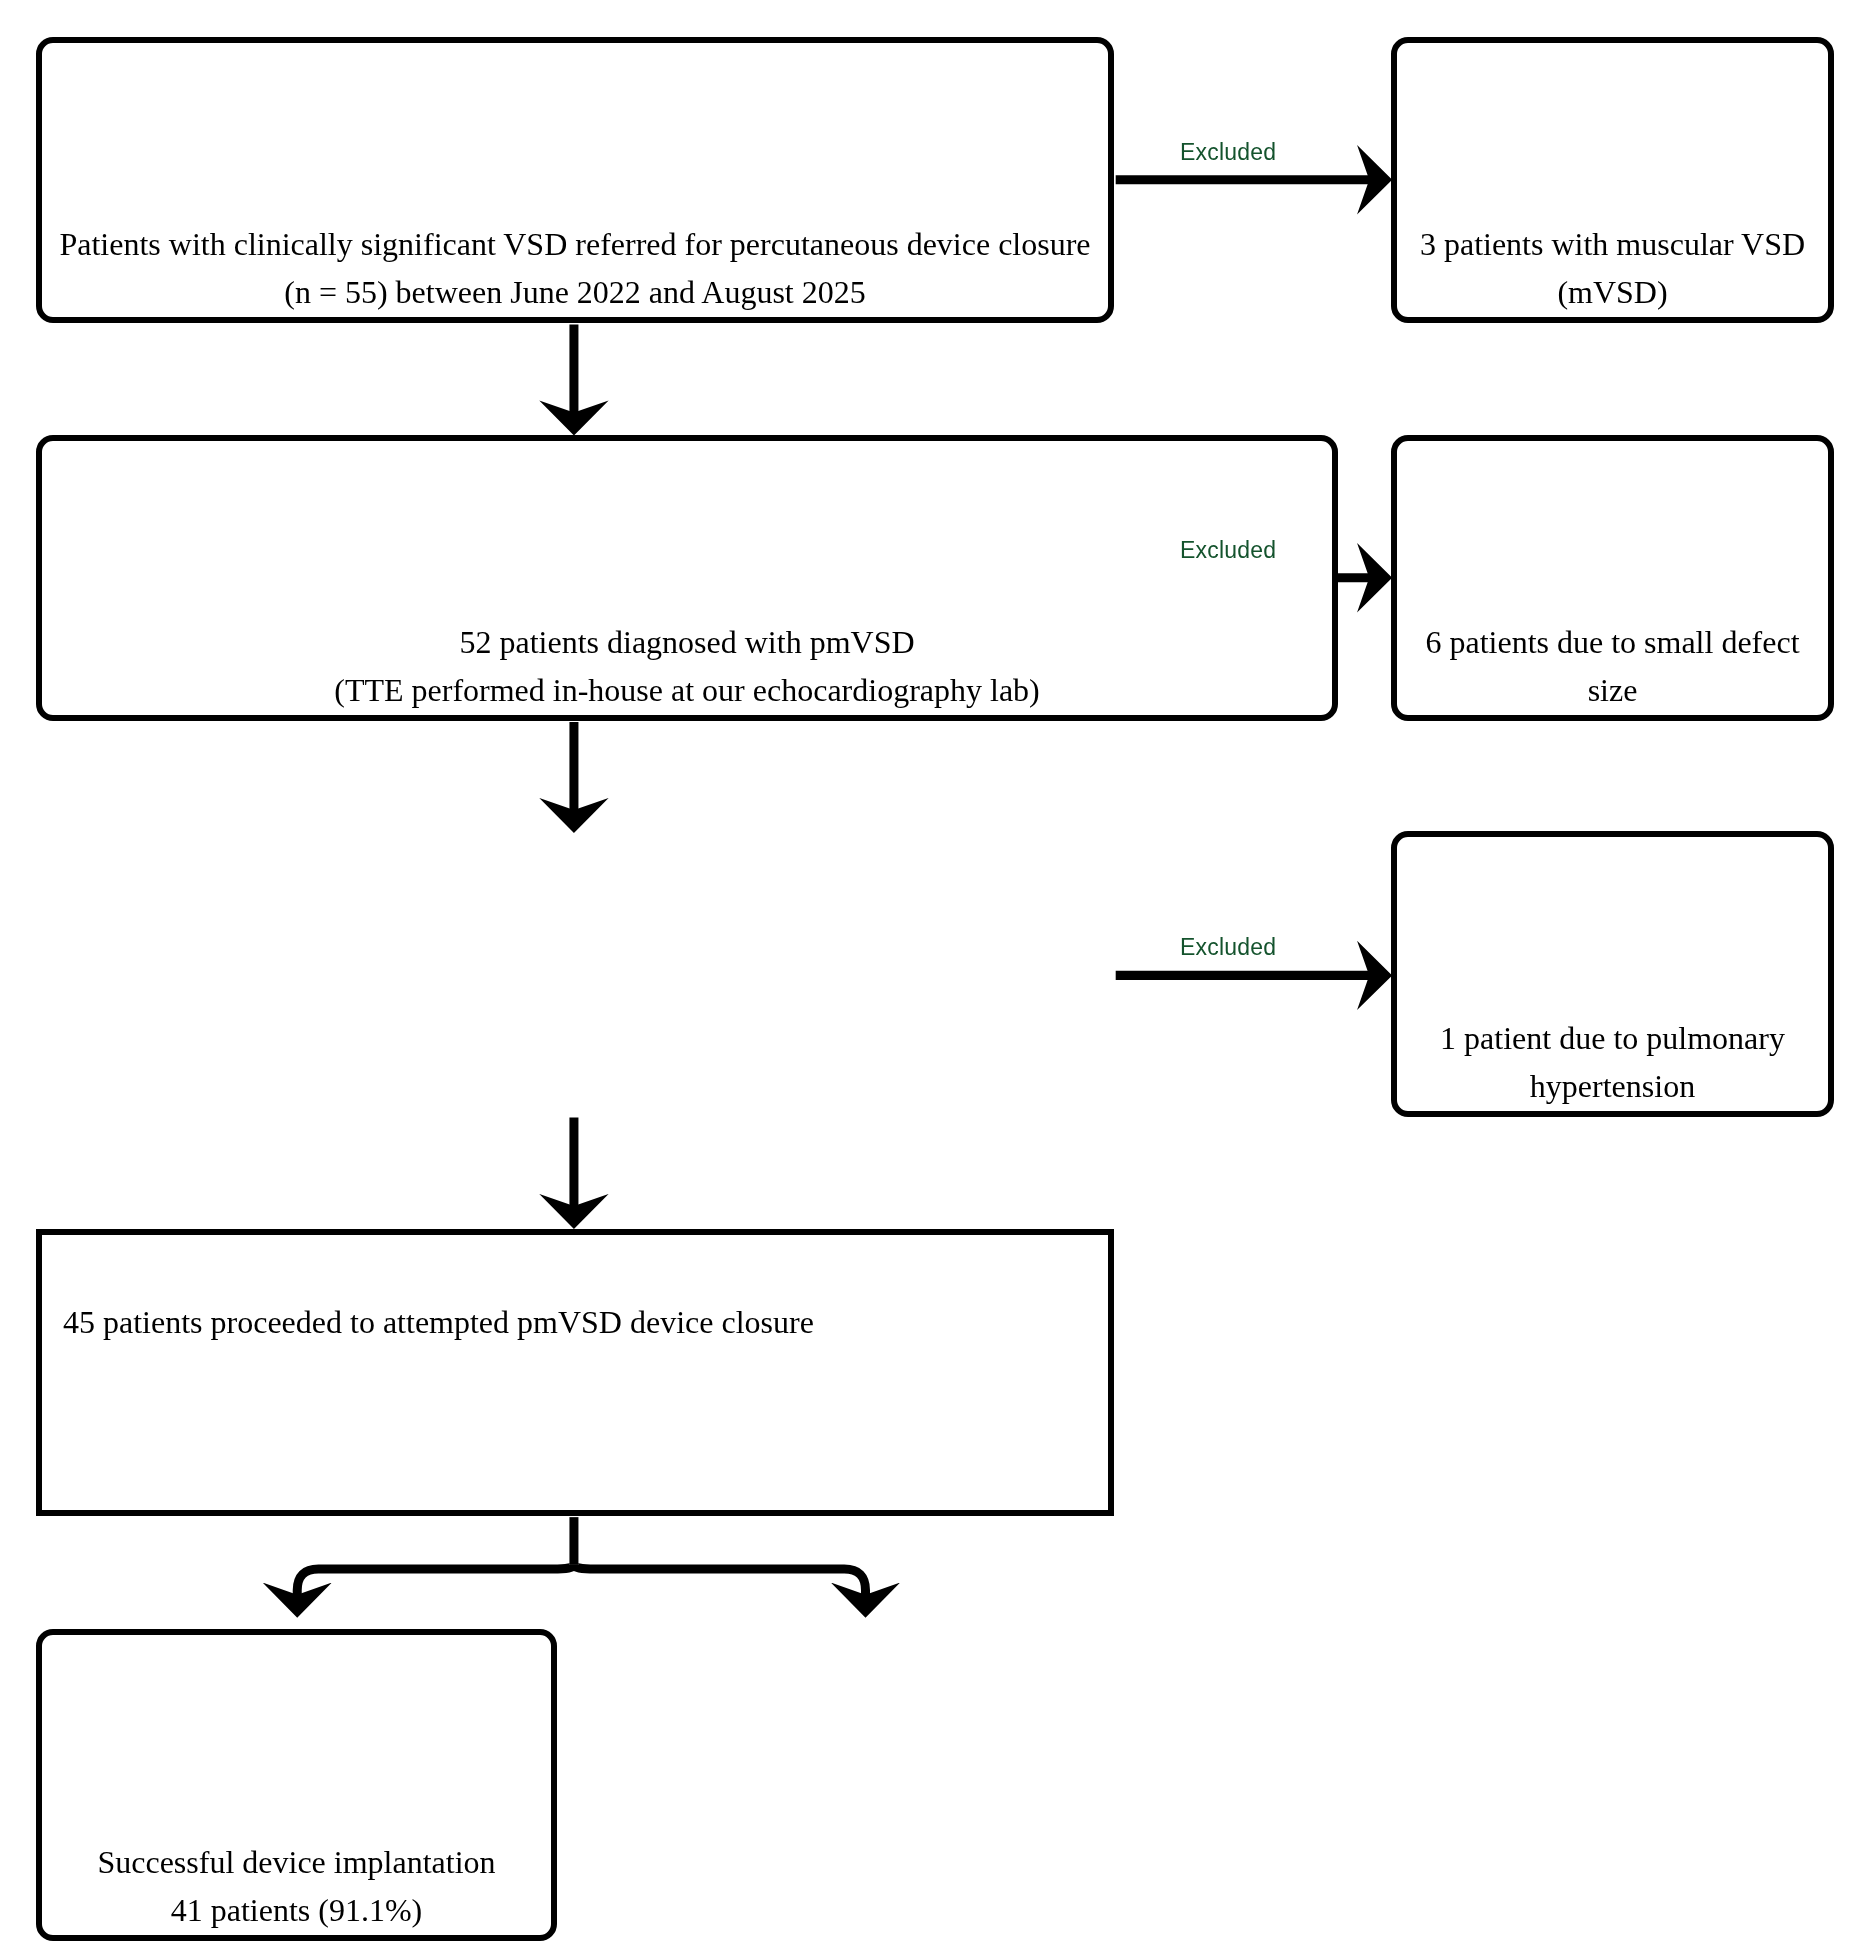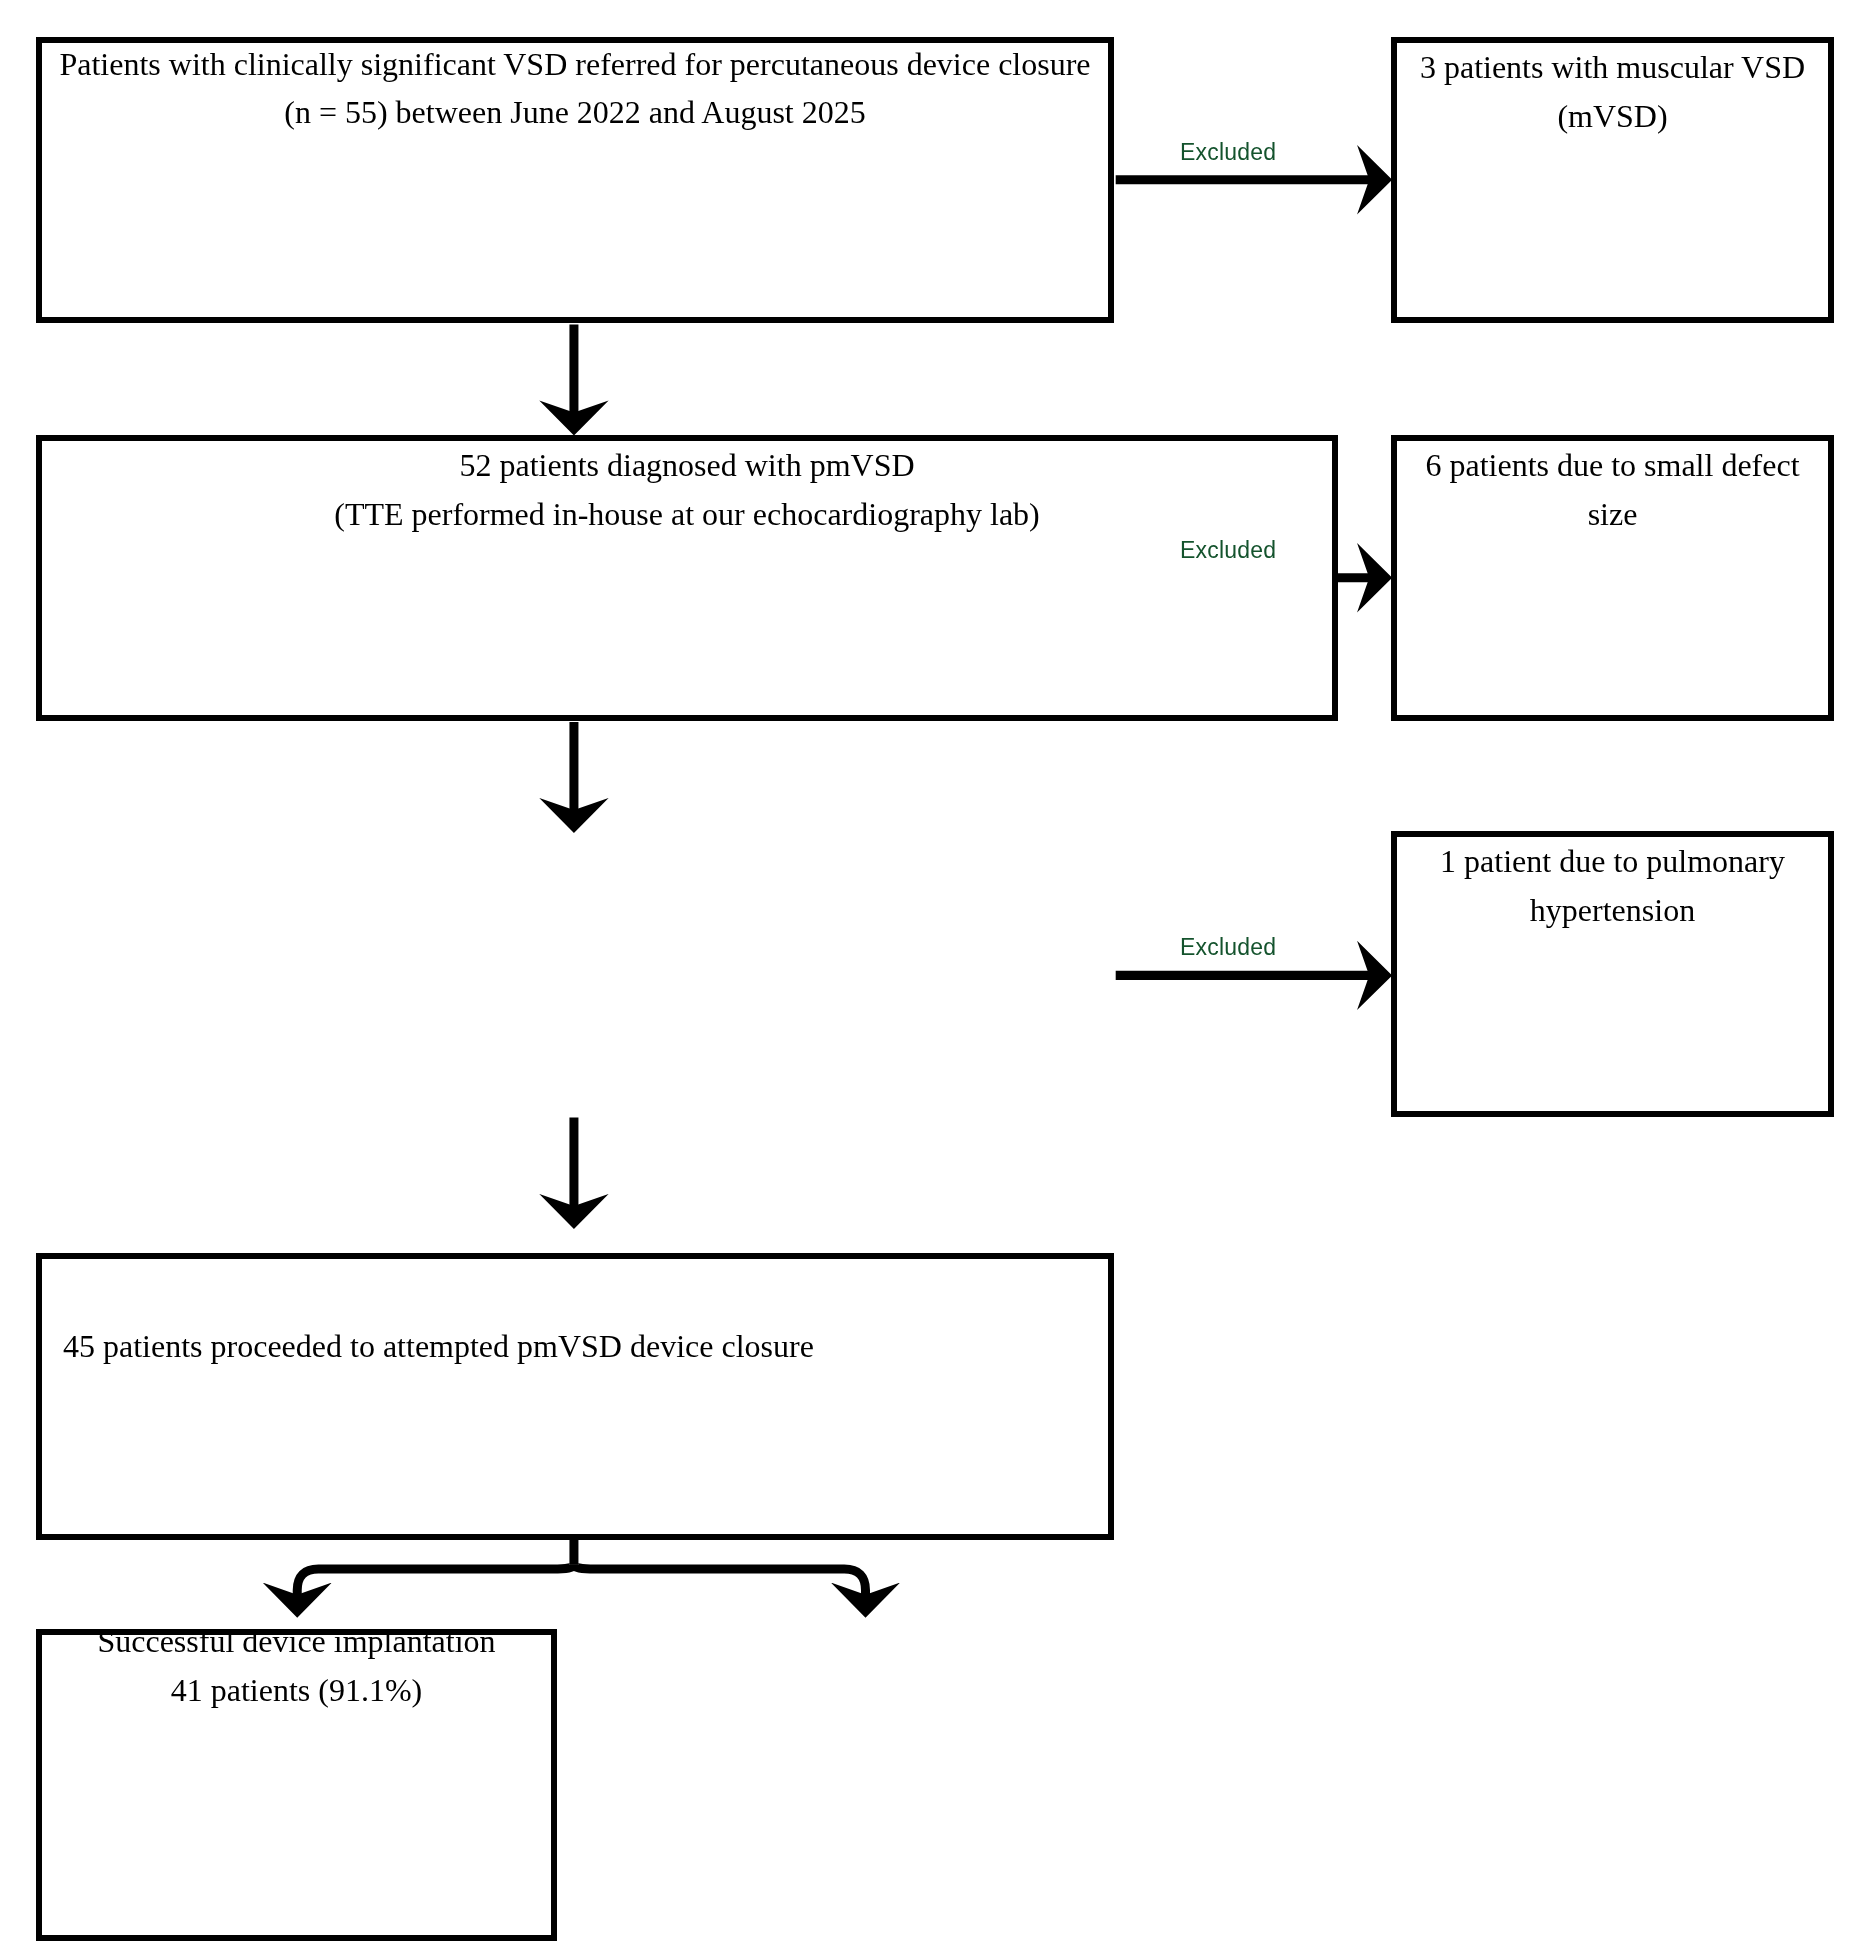--- a/index.html
+++ b/index.html
@@ -25,21 +25,21 @@
     display:block;
     width:100%;
     padding:0 13.8px;
     box-sizing:border-box;
     white-space:pre-line;
     font-size:32px;
   }
 
   
   .va-top{align-items:flex-start;}
-  .va-mid{align-items:flex-start;}
+  .va-mid{align-items:flex-end;border-radius:17px;}
 
   .excl-label{
     position:absolute;
     font-family:"Liberation Sans","DejaVu Sans",sans-serif;
     font-size:23px;
     color:#14532d;
     white-space:nowrap;
     letter-spacing:0.2px;
   }
 
@@ -82,21 +82,21 @@
   <div class="box va-mid" style="left:36px;top:37px;width:1078px;height:286px;">
     <span class="txt" style="margin-top:-3.2px;">Patients with clinically significant VSD referred for percutaneous device closure (n = 55) between June 2022 and August 2025</span>
   </div>
 
   <div class="box va-mid" style="left:36px;top:435px;width:1302px;height:286px;">
     <span class="txt">52 patients diagnosed with pmVSD
 (TTE performed in-house at our echocardiography lab)</span>
   </div>
 
 
-  <div class="box va-top" style="left:36px;top:1229px;width:1078px;height:287px;margin-top:24px;">
+  <div class="box va-top" style="left:36px;top:1229px;width:1078px;height:287px;">
     <span class="txt" style="padding-top:63px;text-align:left;padding-left:21px;">45 patients proceeded to attempted pmVSD device closure</span>
   </div>
 
   <div class="box va-mid" style="left:1391px;top:37px;width:443px;height:286px;">
     <span class="txt">3 patients with muscular VSD (mVSD)</span>
   </div>
 
   <div class="box va-mid" style="left:1391px;top:435px;width:443px;height:286px;">
     <span class="txt">6 patients due to small defect size</span>
   </div>

